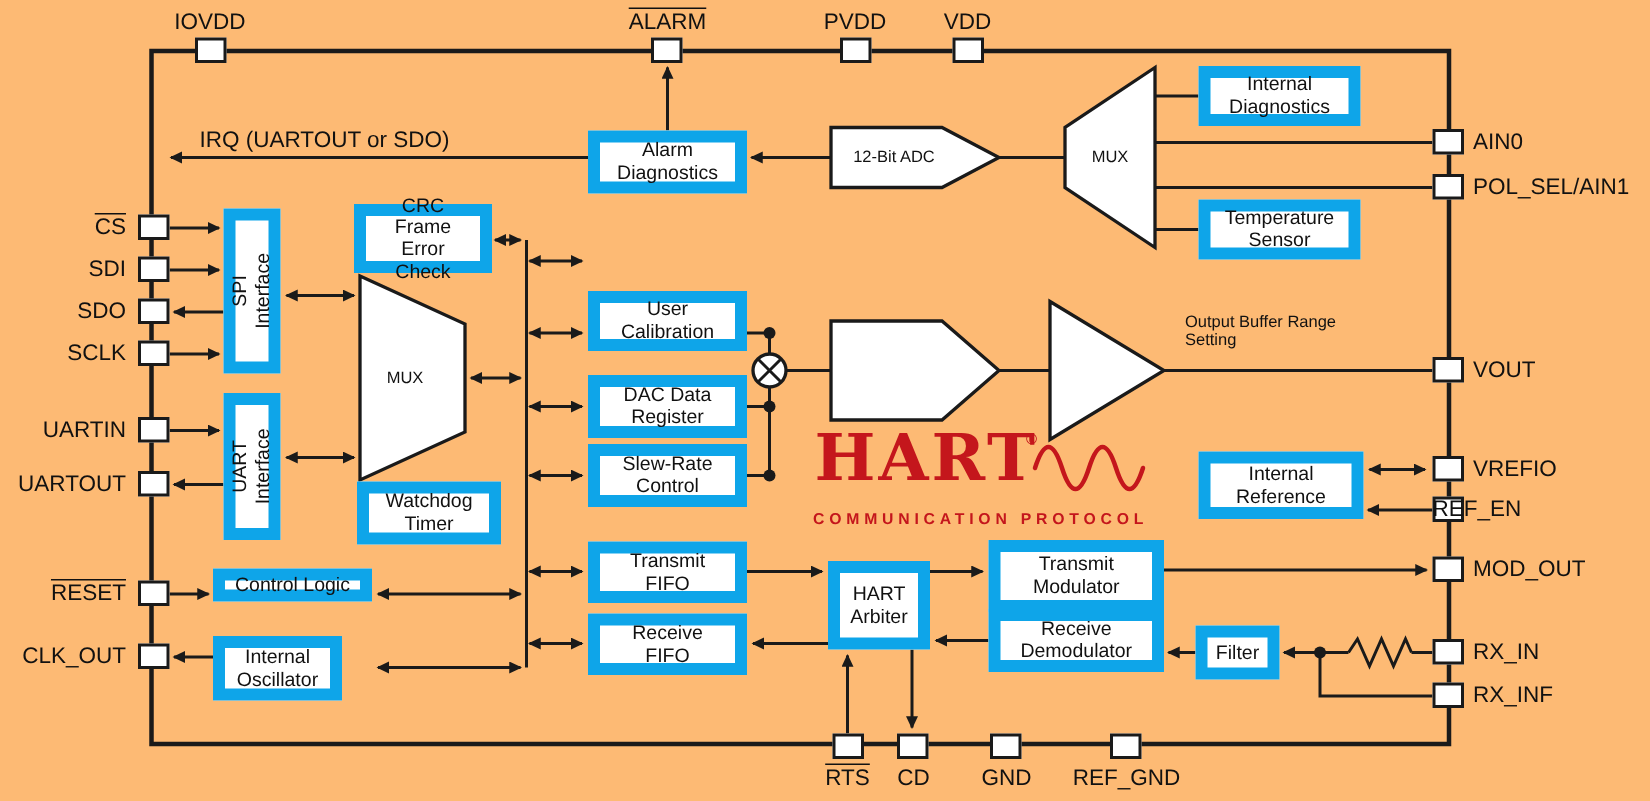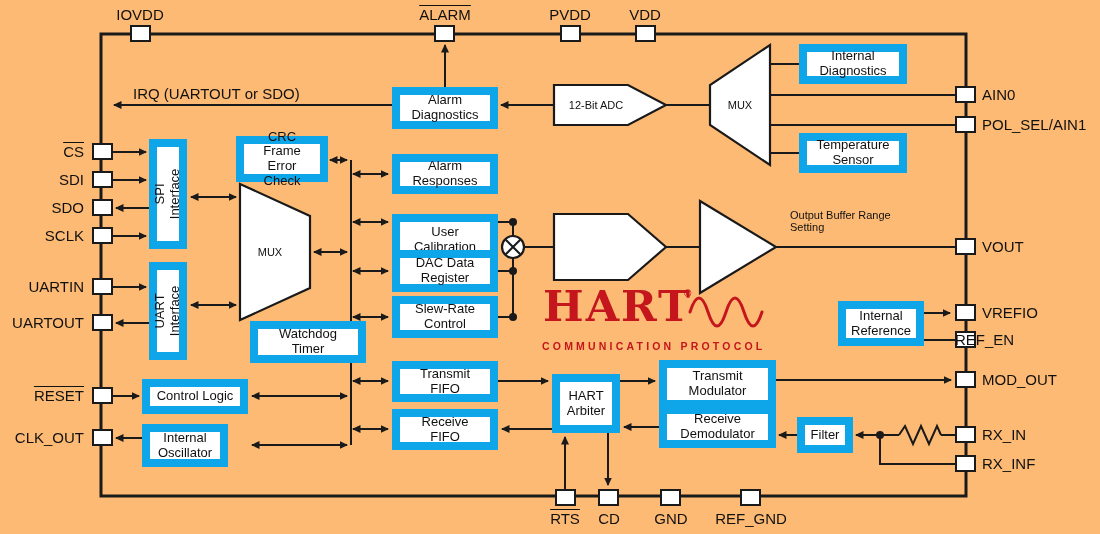--- a/index.html
+++ b/index.html
@@ -178,34 +178,33 @@
   <div class="blk" style="left:799px;top:44px;width:108px;height:40px">Internal Diagnostics</div>
   <div class="blk" style="left:799px;top:133px;width:108px;height:40px">Temperature Sensor</div>
   <div class="blk" style="left:392px;top:87px;width:106px;height:42px">Alarm Diagnostics</div>
   <div class="blk" style="left:236px;top:136px;width:92px;height:46px">CRC Frame Error Check</div>
   <div class="blk" style="left:149px;top:139px;width:38px;height:110px;padding:0">
     <span class="vert" style="width:72px">SPI Interface</span>
   </div>
   <div class="blk" style="left:149px;top:262px;width:38px;height:98px;padding:0">
     <span class="vert" style="width:78px">UART Interface</span>
   </div>
-  <div class="blk" style="left:392px;top:154px;width:106px;height:40px">Alarm Responses</div>
-  <div class="blk" style="left:392px;top:214px;width:106px;height:52px">User Calibration</div>
+  <div class="blk" style="left:392px;top:194px;width:106px;height:40px">User Calibration</div>
   <div class="blk" style="left:392px;top:250px;width:106px;height:42px">DAC Data Register</div>
   <div class="blk" style="left:392px;top:296px;width:106px;height:42px">Slew-Rate Control</div>
-  <div class="blk" style="left:250px;top:321px;width:116px;height:42px">Watchdog Timer</div>
-  <div class="blk" style="left:142px;top:379px;width:106px;height:35px">Control Logic</div>
+  <div class="blk" style="left:238px;top:321px;width:96px;height:42px">Watchdog Timer</div>
+  <div class="blk" style="left:142px;top:379px;width:106px;height:22px">Control Logic</div>
   <div class="blk" style="left:142px;top:424px;width:86px;height:43px">Internal Oscillator</div>
   <div class="blk" style="left:392px;top:361px;width:106px;height:41px;padding:0 28px">Transmit FIFO</div>
   <div class="blk" style="left:392px;top:409px;width:106px;height:41px;padding:11px 18px">Receive FIFO</div>
   <div class="blk" style="left:552px;top:374px;width:68px;height:59px">HART Arbiter</div>
   <div class="blk" style="left:659px;top:360px;width:117px;height:48px">Transmit Modulator</div>
   <div class="blk" style="left:659px;top:406px;width:117px;height:42px">Receive Demodulator</div>
   <div class="blk" style="left:797px;top:417px;width:56px;height:36px">Filter</div>
-  <div class="blk" style="left:838px;top:301px;width:86px;height:45px">Internal Reference</div>
+  <div class="blk" style="left:799px;top:301px;width:110px;height:45px">Internal Reference</div>
 
   <div class="ctr" style="left:710px;top:95px;width:60px;height:20px">MUX</div>
   <div class="ctr" style="left:552px;top:95px;width:88px;height:20px">12-Bit ADC</div>
   <div class="ctr" style="left:242px;top:242px;width:56px;height:20px">MUX</div>
   <div class="ctr" style="left:790px;top:201px;width:120px;height:40px">Output Buffer Range Setting</div>
   <div class="lbl" style="left:133px;top:85px">IRQ (UARTOUT or SDO)</div>
 
   <div class="hart-name">HART</div>
   <div class="hart-reg">®</div>
   <div class="hart-tag">COMMUNICATION PROTOCOL</div>

